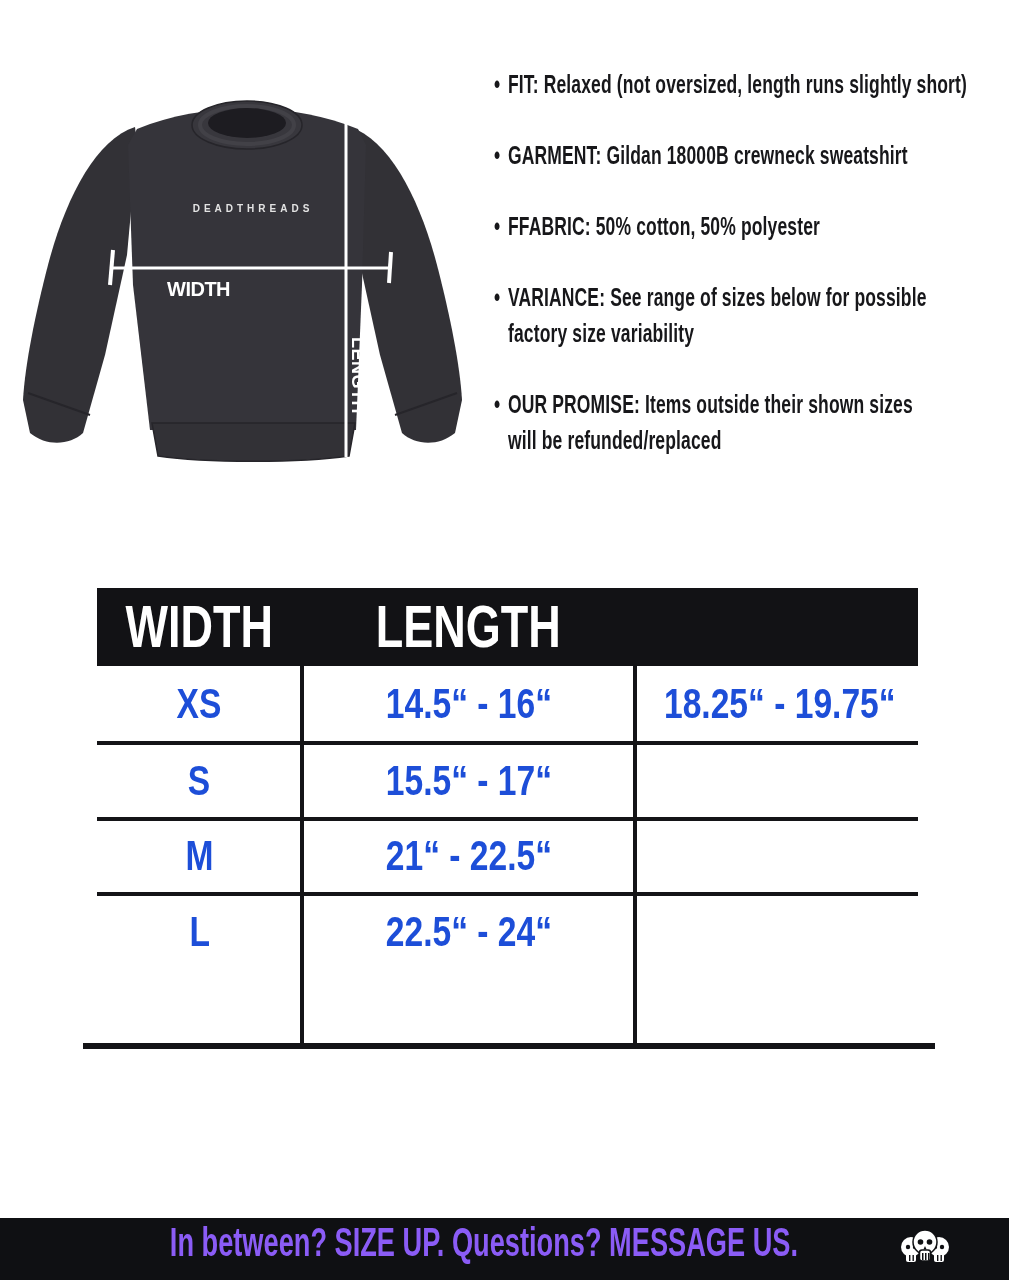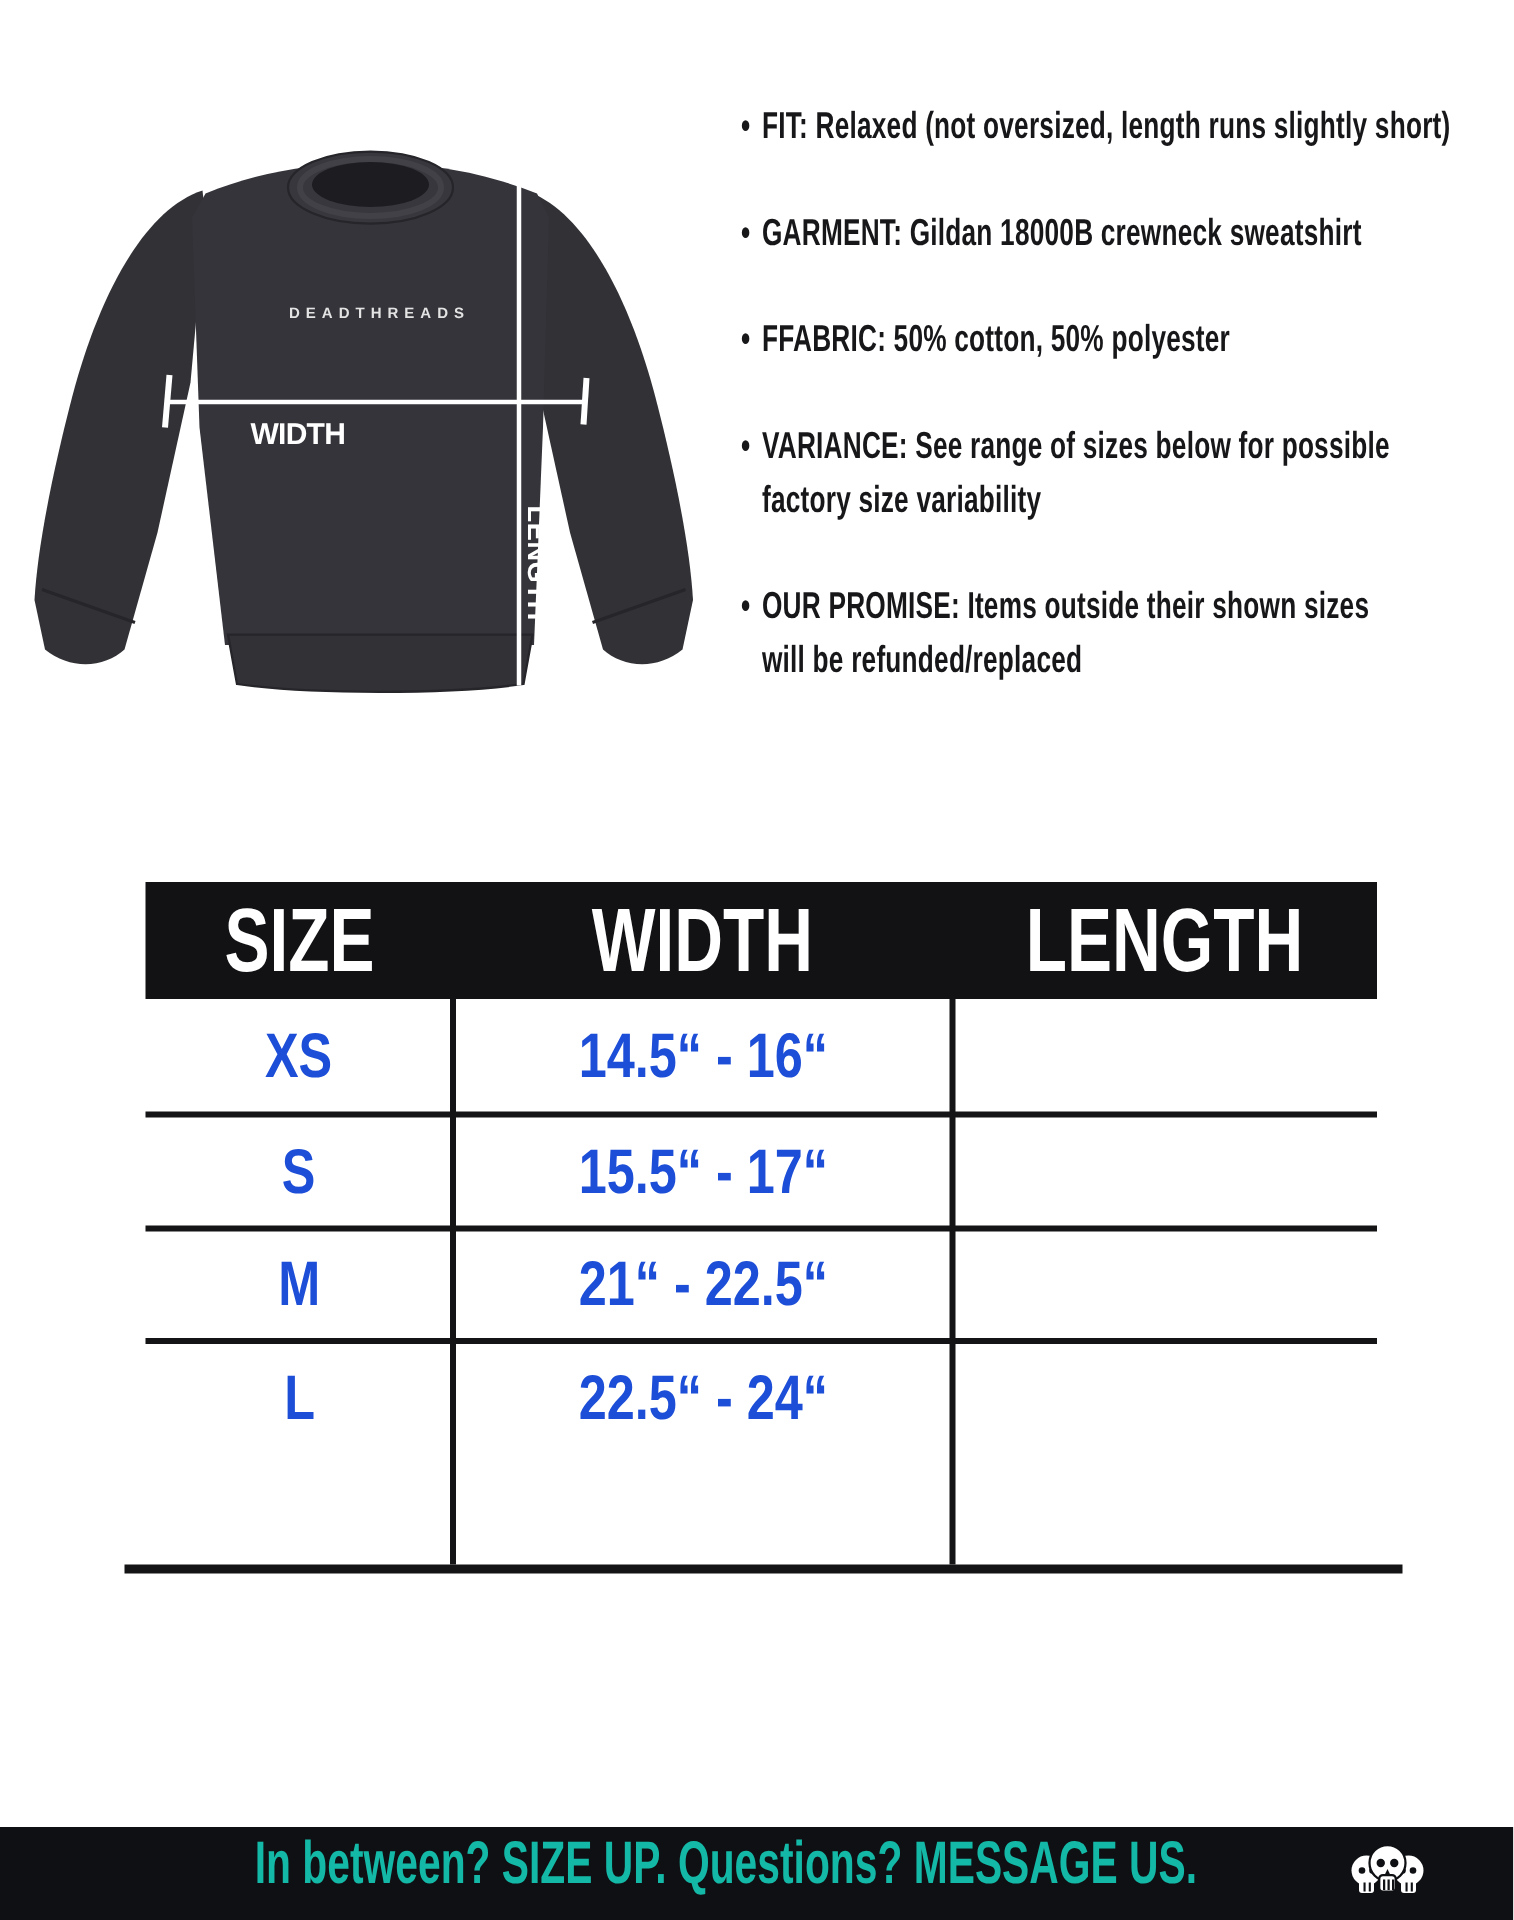--- a/index.html
+++ b/index.html
@@ -48,21 +48,21 @@
   .vline.v2 { left:536px; }
   .bottom-rule {
     position:absolute; left:-14px; top:455px; width:852px; height:6px; background:#141417;
   }
 
   
   .footer { position:absolute; left:0; top:1218px; width:1009px; height:62px; background:#0f1013; }
   .footer-text {
     position:absolute; left:0; top:0; width:968px; height:48px;
     display:flex; align-items:center; justify-content:center;
-    color:#14b8a6; font-weight:700; font-size:40px;
+    color:#8b5cf6; font-weight:700; font-size:40px;
   }
   .footer-text span { display:inline-block; transform:scaleX(0.68); white-space:nowrap; }
   .skulls { position:absolute; left:898px; top:7px; width:54px; height:48px; }
 </style>
 </head>
 <body>
 
 <div class="page">
 
   <div class="garment-wrap">
@@ -125,28 +125,28 @@
       <span class="marker">•</span>
       <div class="lines">
         <span>OUR PROMISE: Items outside their shown sizes</span>
         <span>will be refunded/replaced</span>
       </div>
     </li>
   </ul>
 
   <div class="size-table">
     <div class="thead">
-      <div class="th"><span>SIZE</span></div>
       <div class="th"><span>WIDTH</span></div>
       <div class="th"><span>LENGTH</span></div>
     </div>
     <div class="tbody">
       <div class="tr">
         <div class="td"><span>XS</span></div>
         <div class="td"><span>14.5“ - 16“</span></div>
+        <div class="td"><span>18.25“ - 19.75“</span></div>
       </div>
       <div class="tr">
         <div class="td"><span>S</span></div>
         <div class="td"><span>15.5“ - 17“</span></div>
       </div>
       <div class="tr">
         <div class="td"><span>M</span></div>
         <div class="td"><span>21“ - 22.5“</span></div>
       </div>
       <div class="tr">

